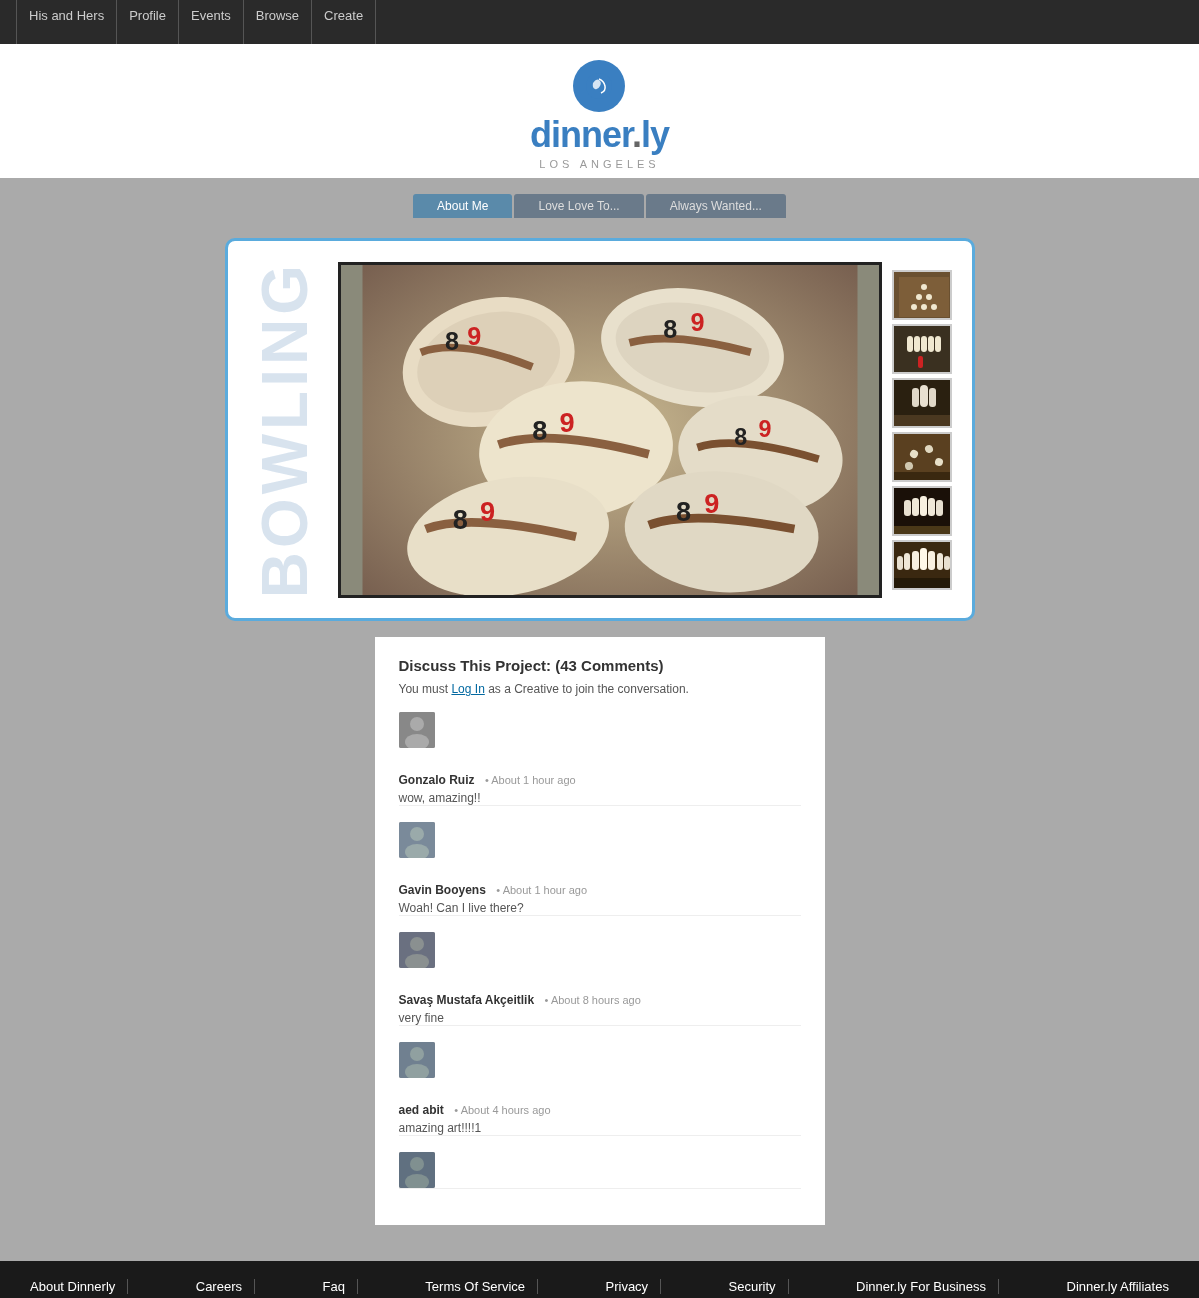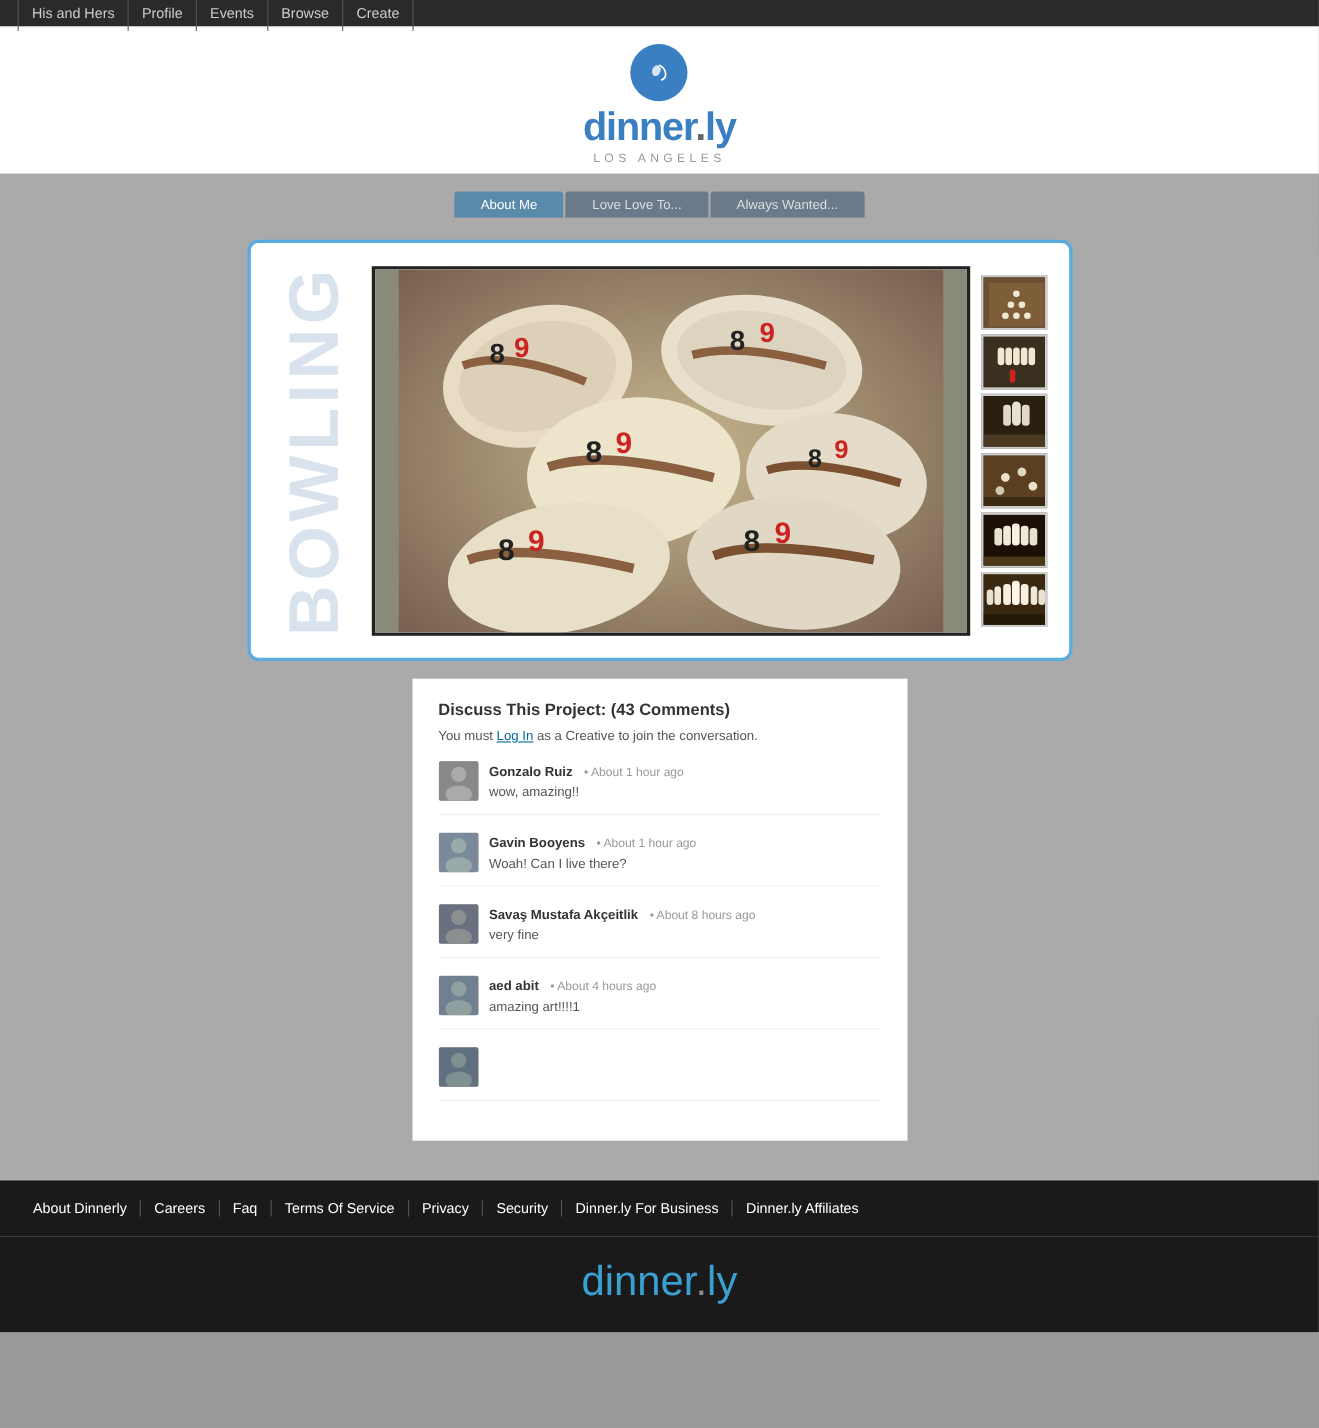--- a/index.html
+++ b/index.html
@@ -1,23 +1,22 @@
 <!DOCTYPE html>
 <html><head>
   <meta charset="utf-8">
   <style>
     * { margin: 0; padding: 0; box-sizing: border-box; }
     body { font-family: Arial, sans-serif; background: #999; width: 1199px; min-height: 1298px; }
 
     
     .top-nav {
       background: #2a2a2a;
-      height: 24px;
-      display: flex;
-      align-items: center;
+      height: 44px;
+      display: flex;
       padding: 0 16px;
       gap: 0;
     }
     .top-nav a {
       color: #ccc;
       text-decoration: none;
       font-size: 13px;
       padding: 0 12px;
       border-right: 1px solid #555;
       line-height: 32px;
@@ -166,24 +165,24 @@
     }
     .login-prompt {
       font-size: 12px;
       color: #555;
       margin-bottom: 16px;
     }
     .login-prompt a { color: #0369a1; text-decoration: underline; }
 
     .comment-item {
       display: flex;
-      gap: 10px;
+      gap: 22px;
       margin-bottom: 16px;
       border-bottom: 1px solid #eee;
-      padding-bottom: 12px;
+      flex-direction: column;
     }
     .comment-avatar {
       width: 36px;
       height: 36px;
       background: #888;
       border-radius: 2px;
       flex-shrink: 0;
       overflow: hidden;
       display: flex;
       align-items: center;
@@ -207,23 +206,23 @@
     }
 
     
     .footer-nav {
       background: #1a1a1a;
       padding: 18px;
       text-align: center;
     }
     .footer-links {
       display: flex;
-      justify-content: flex-start;
-      align-items: center;
-      gap: 0;
+      justify-content: space-between;
+      align-items: center;
+      gap: 16px;
       flex-wrap: wrap;
     }
     .footer-link {
       color: #fff;
       text-decoration: none;
       font-size: 13px;
       padding: 0 12px;
       border-right: 1px solid #555;
     }
     .footer-link:last-child { border-right: none; }

